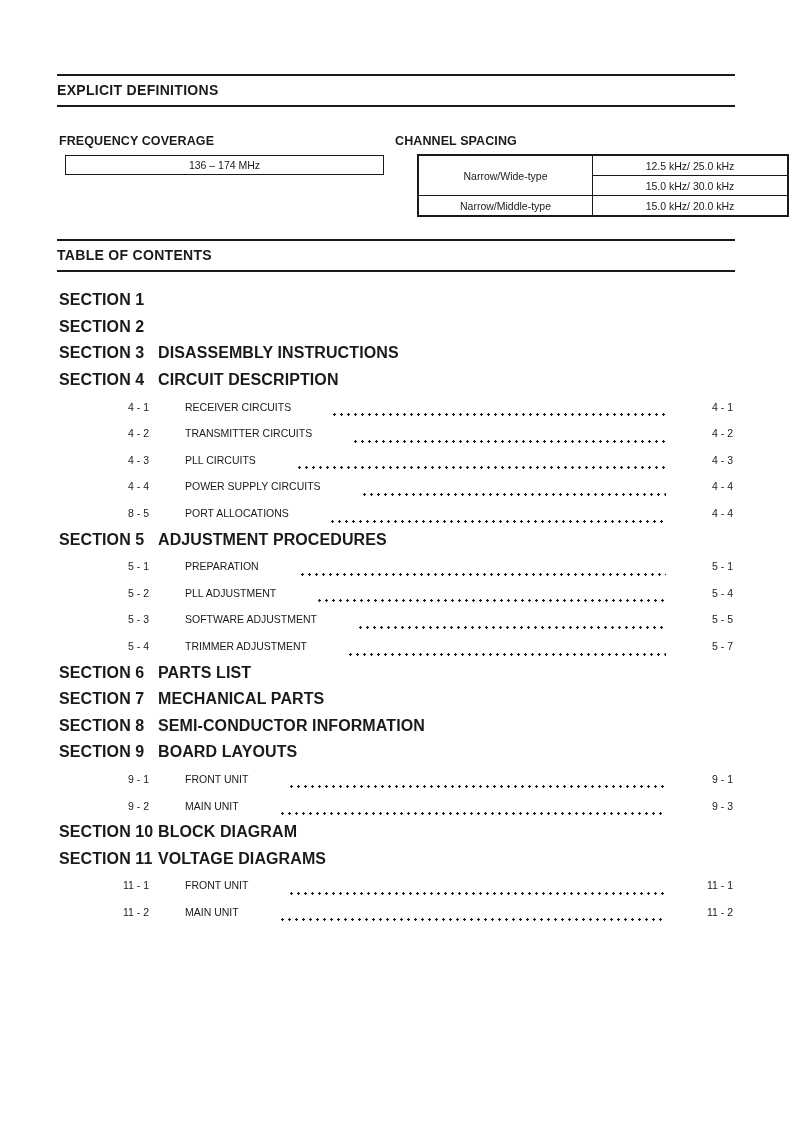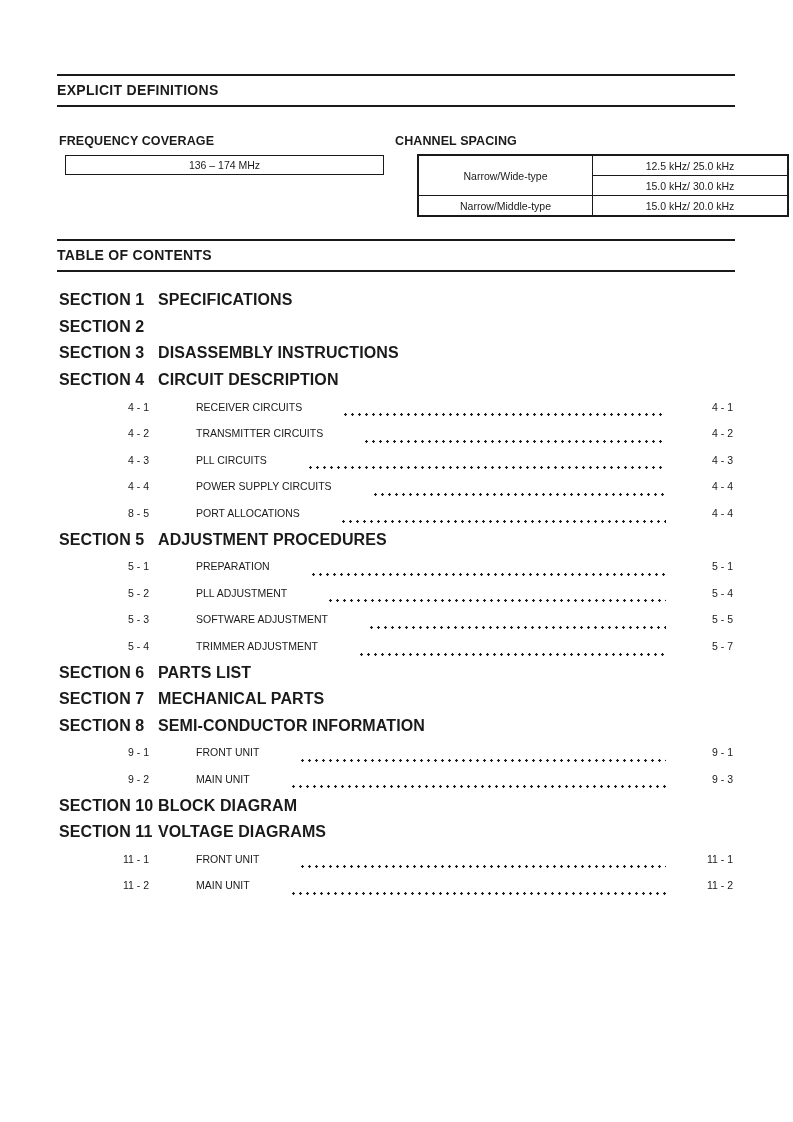--- a/index.html
+++ b/index.html
@@ -65,21 +65,21 @@
   .toc-row {
     height: 26.6px;
     display: flex; align-items: center;
   }
   .toc-row.section { font-weight: bold; font-size: 16px; letter-spacing: 0.1px; }
   .sec-label { width: 101px; padding-left: 2px; box-sizing: border-box; flex: 0 0 auto; }
   .sec-title { flex: 1 1 auto; }
 
   .toc-row.sub { font-size: 10.5px; gap: 36px; }
   .sub-num { width: 92px; text-align: right; flex: 0 0 auto; }
-  .sub-title { margin-left: 11px; flex: 0 0 auto; white-space: nowrap; }
+  .sub-title { flex: 0 0 auto; white-space: nowrap; }
   .leader {
     flex: 1 1 auto;
     height: 12px;
     margin: 0 1px 0 4px;
     align-self: center;
     margin-top: 7px;
     background-image: radial-gradient(circle, #1a1a1a 1.05px, transparent 1.45px);
     background-size: 7px 3px;
     background-repeat: repeat-x;
     background-position: left bottom;
@@ -117,21 +117,20 @@
   </tbody>
     </table>
 
   <div class="band band-toc">
     <span>TABLE OF CONTENTS</span>
   </div>
 
   <div class="toc">
       <div class="toc-row section">
     <span class="sec-label">SECTION 1</span>
-    <span class="sec-title">SPECIFICATIONS</span>
   </div>
       <div class="toc-row section">
     <span class="sec-label">SECTION 2</span>
   </div>
       <div class="toc-row section">
     <span class="sec-label">SECTION 3</span>
     <span class="sec-title">DISASSEMBLY INSTRUCTIONS</span>
   </div>
       <div class="toc-row section">
     <span class="sec-label">SECTION 4</span>
@@ -200,20 +199,24 @@
     <span class="sec-title">PARTS LIST</span>
   </div>
       <div class="toc-row section">
     <span class="sec-label">SECTION 7</span>
     <span class="sec-title">MECHANICAL PARTS</span>
   </div>
       <div class="toc-row section">
     <span class="sec-label">SECTION 8</span>
     <span class="sec-title">SEMI-CONDUCTOR INFORMATION</span>
   </div>
+      <div class="toc-row section">
+    <span class="sec-label">SECTION 9</span>
+    <span class="sec-title">BOARD LAYOUTS</span>
+  </div>
       <div class="toc-row sub">
     <span class="sub-num">9 - 1</span>
     <span class="sub-title">FRONT UNIT</span>
     <span class="leader"></span>
     <span class="page-ref">9 - 1</span>
   </div>
       <div class="toc-row sub">
     <span class="sub-num">9 - 2</span>
     <span class="sub-title">MAIN UNIT</span>
     <span class="leader"></span>

